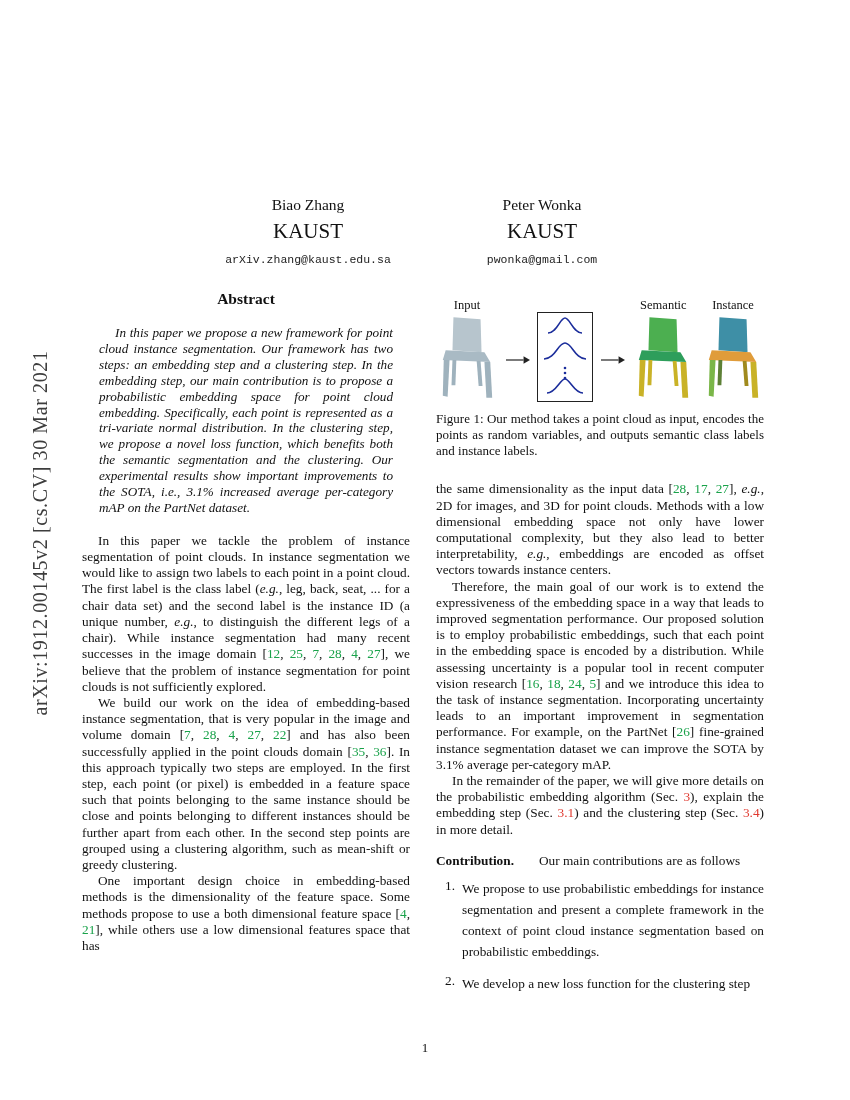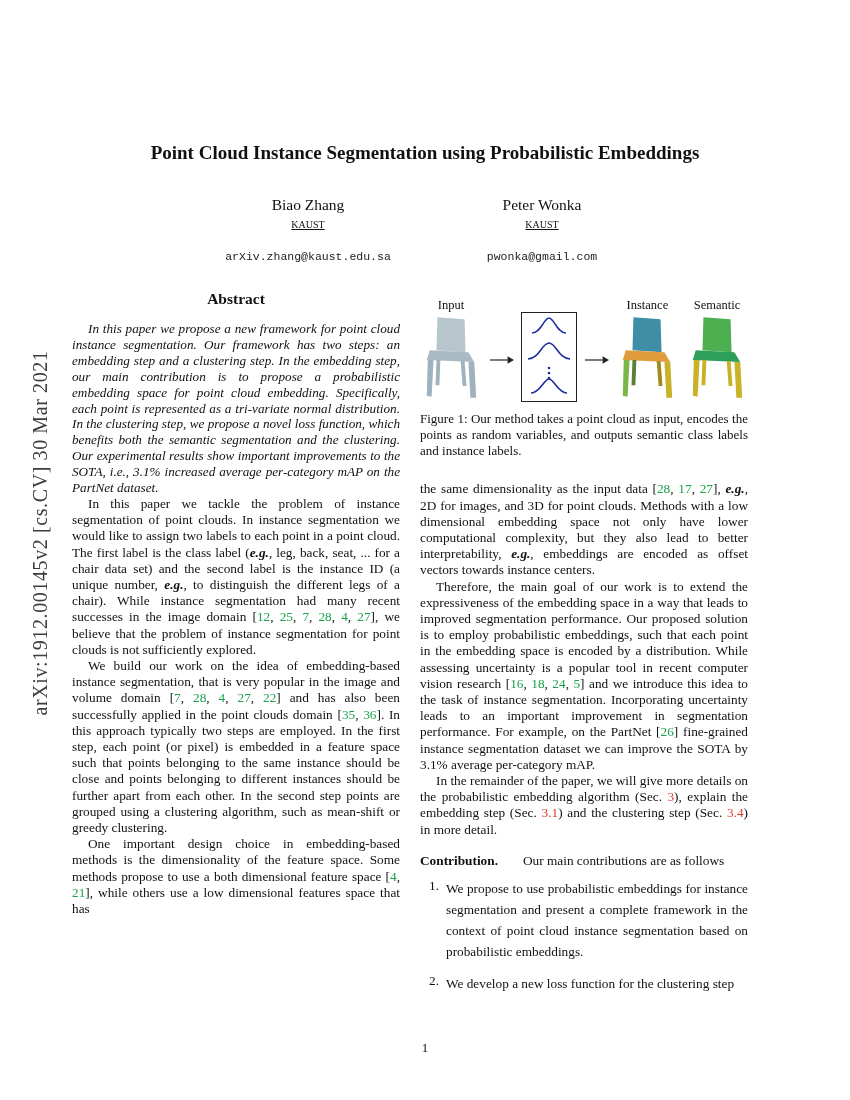--- a/index.html
+++ b/index.html
@@ -29,50 +29,50 @@
     margin: 0; text-align: center;
     font-size: 19px; font-weight: bold;
   }
 
   .authors {
     position: absolute; top: 196px; left: 85px; width: 680px;
     display: flex; justify-content: center; gap: 64px;
   }
   .author { width: 170px; text-align: center; }
   .author .name  { font-size: 15.5px; margin-bottom: 5px; }
-  .author .affil { font-size: 10px; margin-bottom: 20px; text-decoration: underline; }
+  .author .affil { font-size: 21px; margin-bottom: 9px; }
   .author .email { font-family: "Liberation Mono", monospace; font-size: 11.5px; color: #222; }
 
   .col { position: absolute; width: 328px; }
-  .col-left  { left: 72px;  top: 290px; }
-  .col-right { left: 420px; top: 294px; }
+  .col-left  { left: 82px;  top: 290px; }
+  .col-right { left: 436px; top: 294px; }
 
   .abstract-heading {
     text-align: center; font-weight: bold; font-size: 15.5px;
     margin: 0 0 13px 0;
   }
   .abstract-text {
-    margin: 0; font-style: italic;
+    margin: 17px; font-style: italic;
     font-size: 13.2px; line-height: 15.9px;
     text-align: justify; text-indent: 16px;
     hyphens: auto;
   }
   .section-heading {
     font-size: 16px; font-weight: bold;
     margin: 29px 0 15px 0;
   }
   .body-par {
     margin: 0; font-size: 13.3px; line-height: 16.2px;
     text-align: justify; hyphens: auto;
   }
   .body-par.indent { text-indent: 16px; }
 
   .s-cite { color: var(--cite, #19a24a); }
   .s-ref  { color: var(--ref, #e0392f); }
-  .s-i    { font-style: italic; font-weight: bold; }
+  .s-i    { font-style: italic; }
   .s-b    { font-weight: bold; }
   .contribution { margin-top: 15px; }
   .contribution .s-b { margin-right: 25px; }
 
   .olist { margin-top: 9px; }
   .list-item { display: flex; margin: 0 0 11px 4px; }
   .li-num { flex: none; width: 22px; text-align: right; padding-right: 7px; font-size: 13.3px; line-height: 16.2px; }
   .li-text { flex: 1; font-size: 13.3px; line-height: 21px; text-align: justify; }
 
   
@@ -111,21 +111,20 @@
     text-align: center; font-size: 13px;
   }
 </style>
 </head>
 <body>
 
 <div class="page">
 
   <div class="arxiv">arXiv:1912.00145v2  [cs.CV]  30 Mar 2021</div>
 
-  <h1 class="title">Point Cloud Instance Segmentation using Probabilistic Embeddings</h1>
 
   <div class="authors">
     <div class="author">
       <div class="name">Biao Zhang</div>
       <div class="affil">KAUST</div>
       <div class="email">arXiv.zhang@kaust.edu.sa</div>
     </div>
     <div class="author">
       <div class="name">Peter Wonka</div>
       <div class="affil">KAUST</div>
@@ -181,40 +180,40 @@
         </div>
 
         <div class="fig-col arrow-col">
           <svg viewBox="0 0 26 12" width="24" height="12" aria-hidden="true">
             <line x1="0" y1="6" x2="19" y2="6" stroke="#222" stroke-width="1.3"></line>
             <polygon points="19,2 26,6 19,10" fill="#222"></polygon>
           </svg>
         </div>
 
         <div class="fig-col">
+          <div class="fig-label">Semantic</div>
+          <svg class="chair-sem" viewBox="0 0 64 88" width="62" height="86" aria-hidden="true">
+            <path class="back" d="M18 2 L46 4 L47 38 L17 36 Z"></path>
+            <path class="seat" d="M10 36 L50 38 L56 48 L7 46 Z"></path>
+            <path class="leg" d="M8 46 L14 46 L12 84 L7 83 Z"></path>
+            <path class="leg" d="M50 48 L56 48 L58 85 L52 85 Z"></path>
+            <path class="leg" d="M17 46 L21 46 L20 72 L16 72 Z"></path>
+            <path class="leg" d="M42 47 L46 47 L48 73 L44 73 Z"></path>
+          </svg>
+        </div>
+
+        <div class="fig-col">
           <div class="fig-label">Instance</div>
           <svg class="chair-inst" viewBox="0 0 64 88" width="62" height="86" aria-hidden="true">
             <path class="back" d="M18 2 L46 4 L47 38 L17 36 Z"></path>
             <path class="seat" d="M10 36 L50 38 L56 48 L7 46 Z"></path>
             <path class="leg-a" d="M8 46 L14 46 L12 84 L7 83 Z"></path>
             <path class="leg-b" d="M50 48 L56 48 L58 85 L52 85 Z"></path>
             <path class="leg-c" d="M17 46 L21 46 L20 72 L16 72 Z"></path>
             <path class="leg-d" d="M42 47 L46 47 L48 73 L44 73 Z"></path>
-          </svg>
-        </div>
-
-        <div class="fig-col">
-          <div class="fig-label">Semantic</div>
-          <svg class="chair-sem" viewBox="0 0 64 88" width="62" height="86" aria-hidden="true">
-            <path class="back" d="M18 2 L46 4 L47 38 L17 36 Z"></path>
-            <path class="seat" d="M10 36 L50 38 L56 48 L7 46 Z"></path>
-            <path class="leg" d="M8 46 L14 46 L12 84 L7 83 Z"></path>
-            <path class="leg" d="M50 48 L56 48 L58 85 L52 85 Z"></path>
-            <path class="leg" d="M17 46 L21 46 L20 72 L16 72 Z"></path>
-            <path class="leg" d="M42 47 L46 47 L48 73 L44 73 Z"></path>
           </svg>
         </div>
 
       </div>
       <div class="fig-caption">Figure 1: Our method takes a point cloud as input, encodes the points as random variables, and outputs semantic class labels and instance labels.</div>
     </div>
 
     <p class="body-par"><span>the same dimensionality as the input data [</span><span class="s-cite">28</span><span>, </span><span class="s-cite">17</span><span>, </span><span class="s-cite">27</span><span>], </span><span class="s-i">e.g.</span><span>, 2D for images, and 3D for point clouds. Methods with a low dimensional embedding space not only have lower computational complexity, but they also lead to better interpretability, </span><span class="s-i">e.g.</span><span>, embeddings are encoded as offset vectors towards instance centers.</span></p>
     <p class="body-par indent"><span>Therefore, the main goal of our work is to extend the expressiveness of the embedding space in a way that leads to improved segmentation performance. Our proposed solution is to employ probabilistic embeddings, such that each point in the embedding space is encoded by a distribution. While assessing uncertainty is a popular tool in recent computer vision research [</span><span class="s-cite">16</span><span>, </span><span class="s-cite">18</span><span>, </span><span class="s-cite">24</span><span>, </span><span class="s-cite">5</span><span>] and we introduce this idea to the task of instance segmentation. Incorporating uncertainty leads to an important improvement in segmentation performance. For example, on the PartNet [</span><span class="s-cite">26</span><span>] fine-grained instance segmentation dataset we can improve the SOTA by 3.1% average per-category mAP.</span></p>
     <p class="body-par indent"><span>In the remainder of the paper, we will give more details on the probabilistic embedding algorithm (Sec. </span><span class="s-ref">3</span><span>), explain the embedding step (Sec. </span><span class="s-ref">3.1</span><span>) and the clustering step (Sec. </span><span class="s-ref">3.4</span><span>) in more detail.</span></p>

